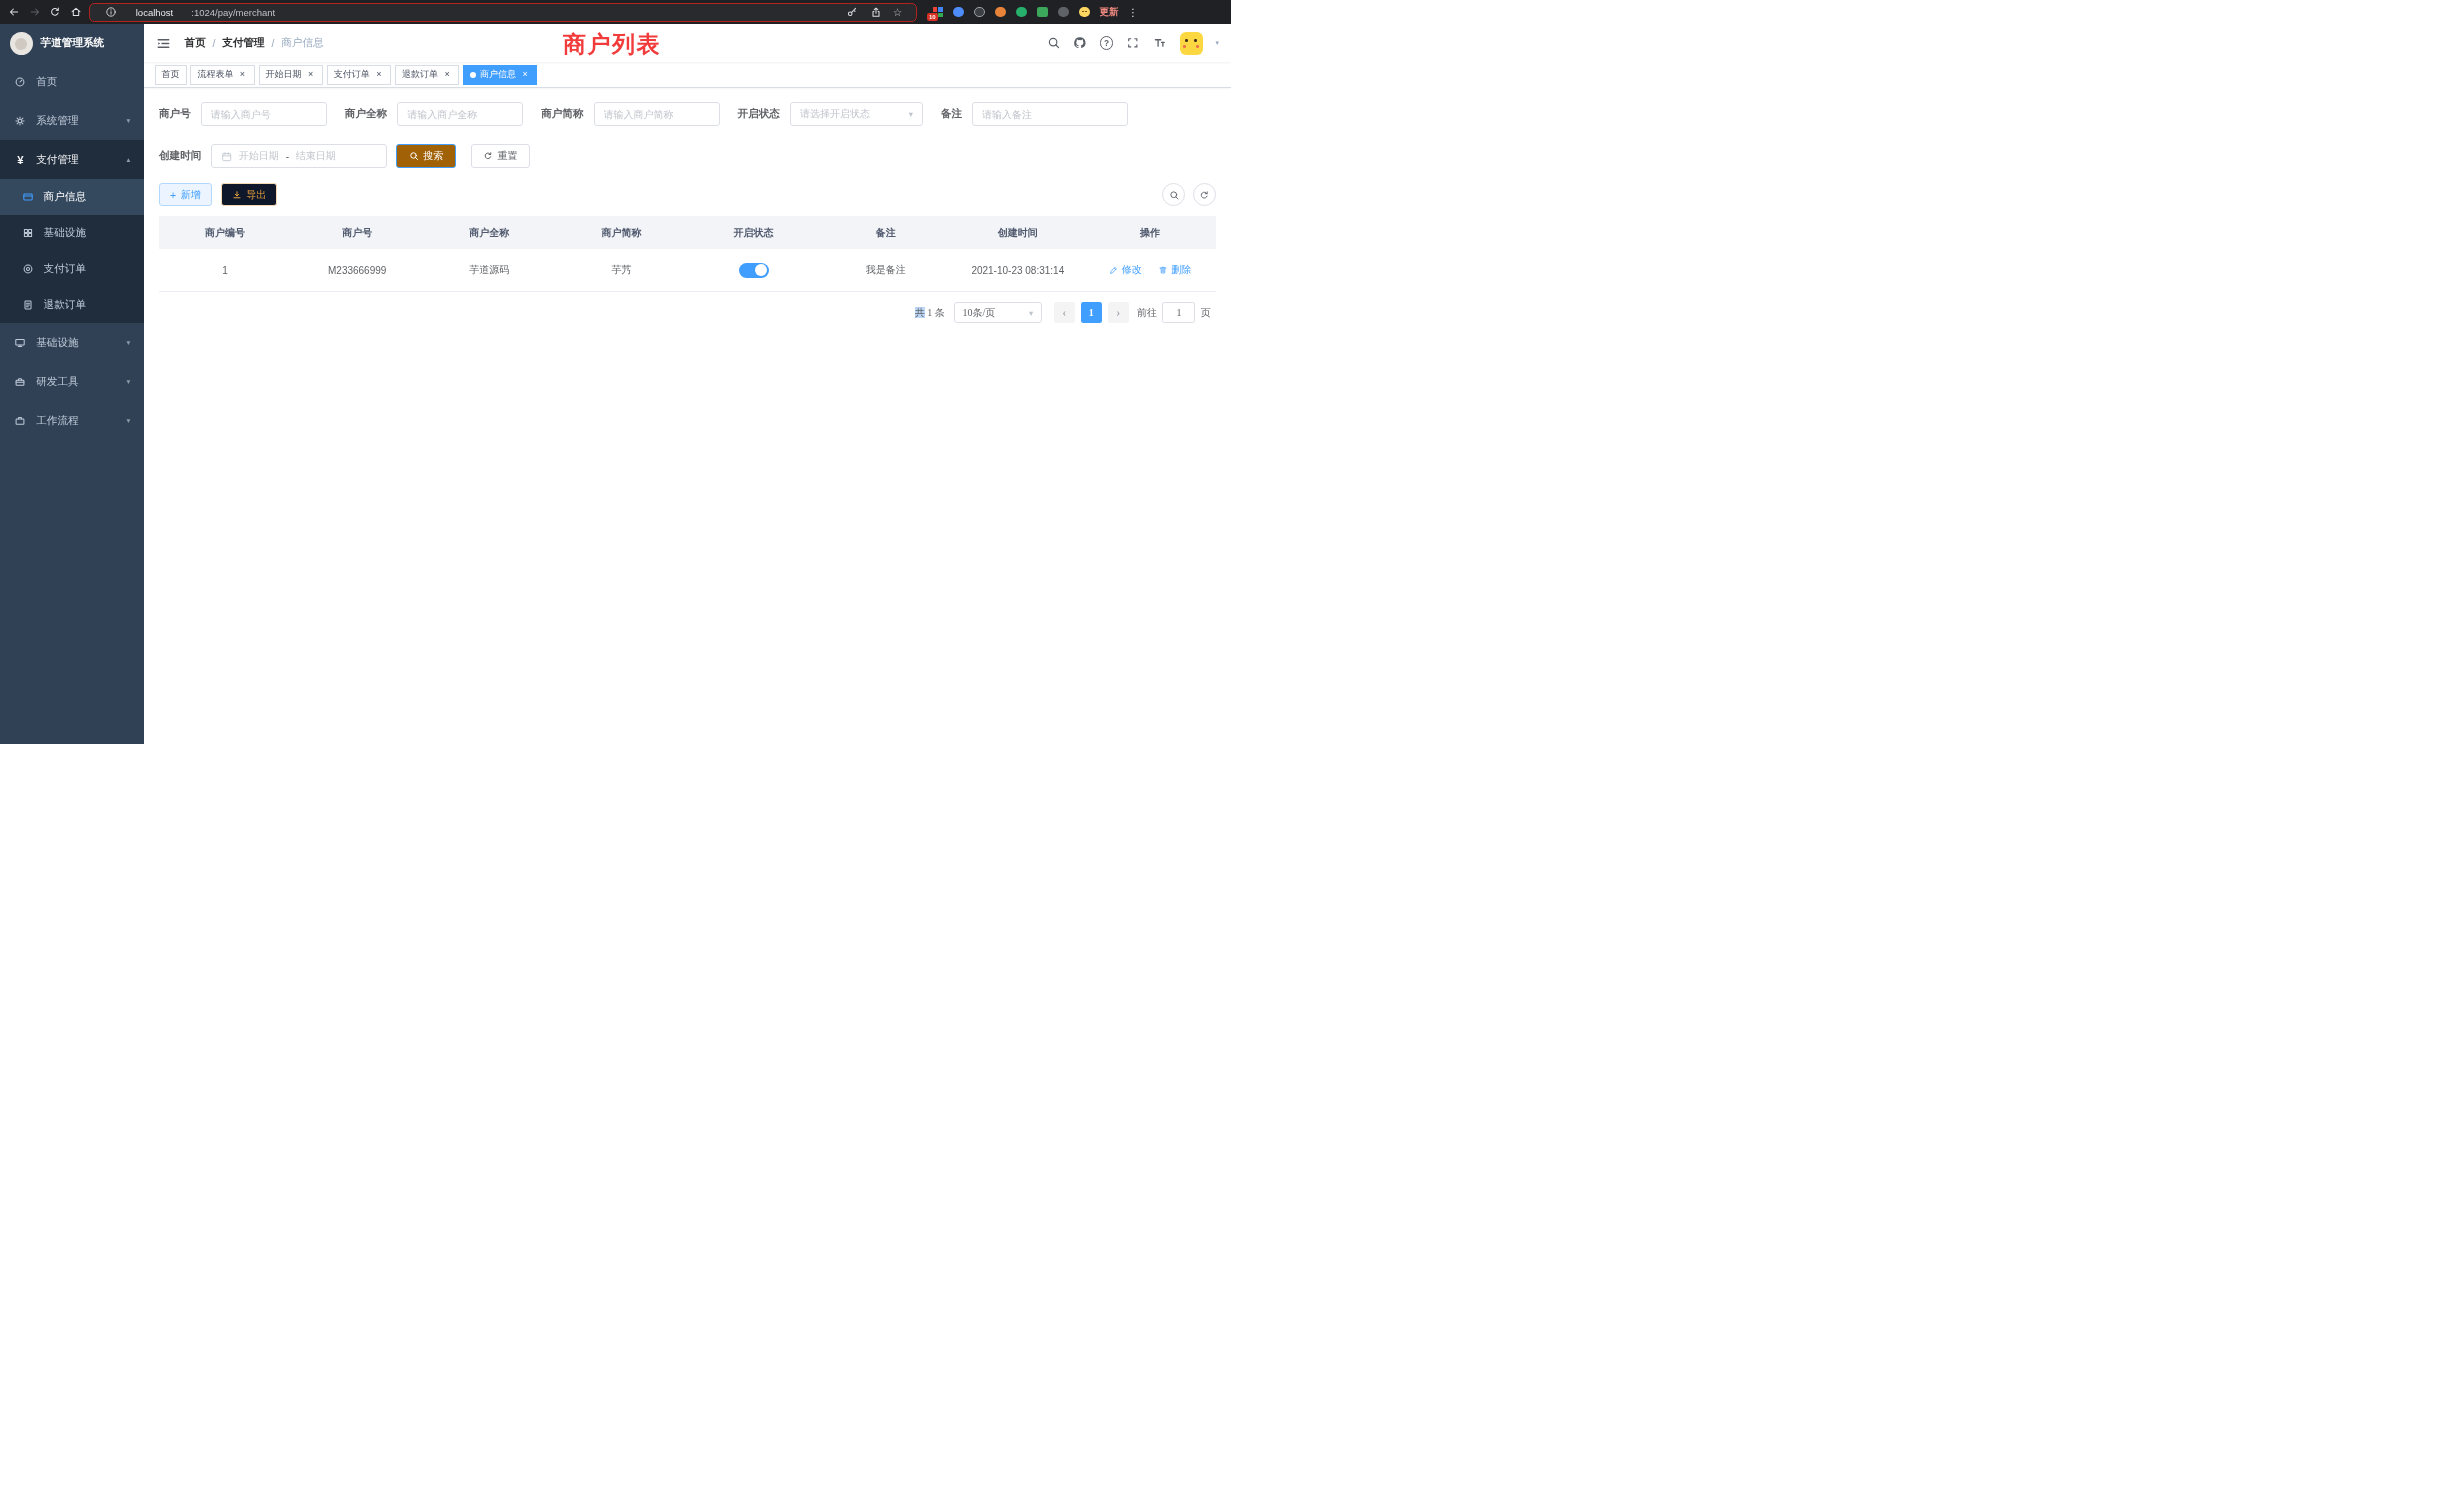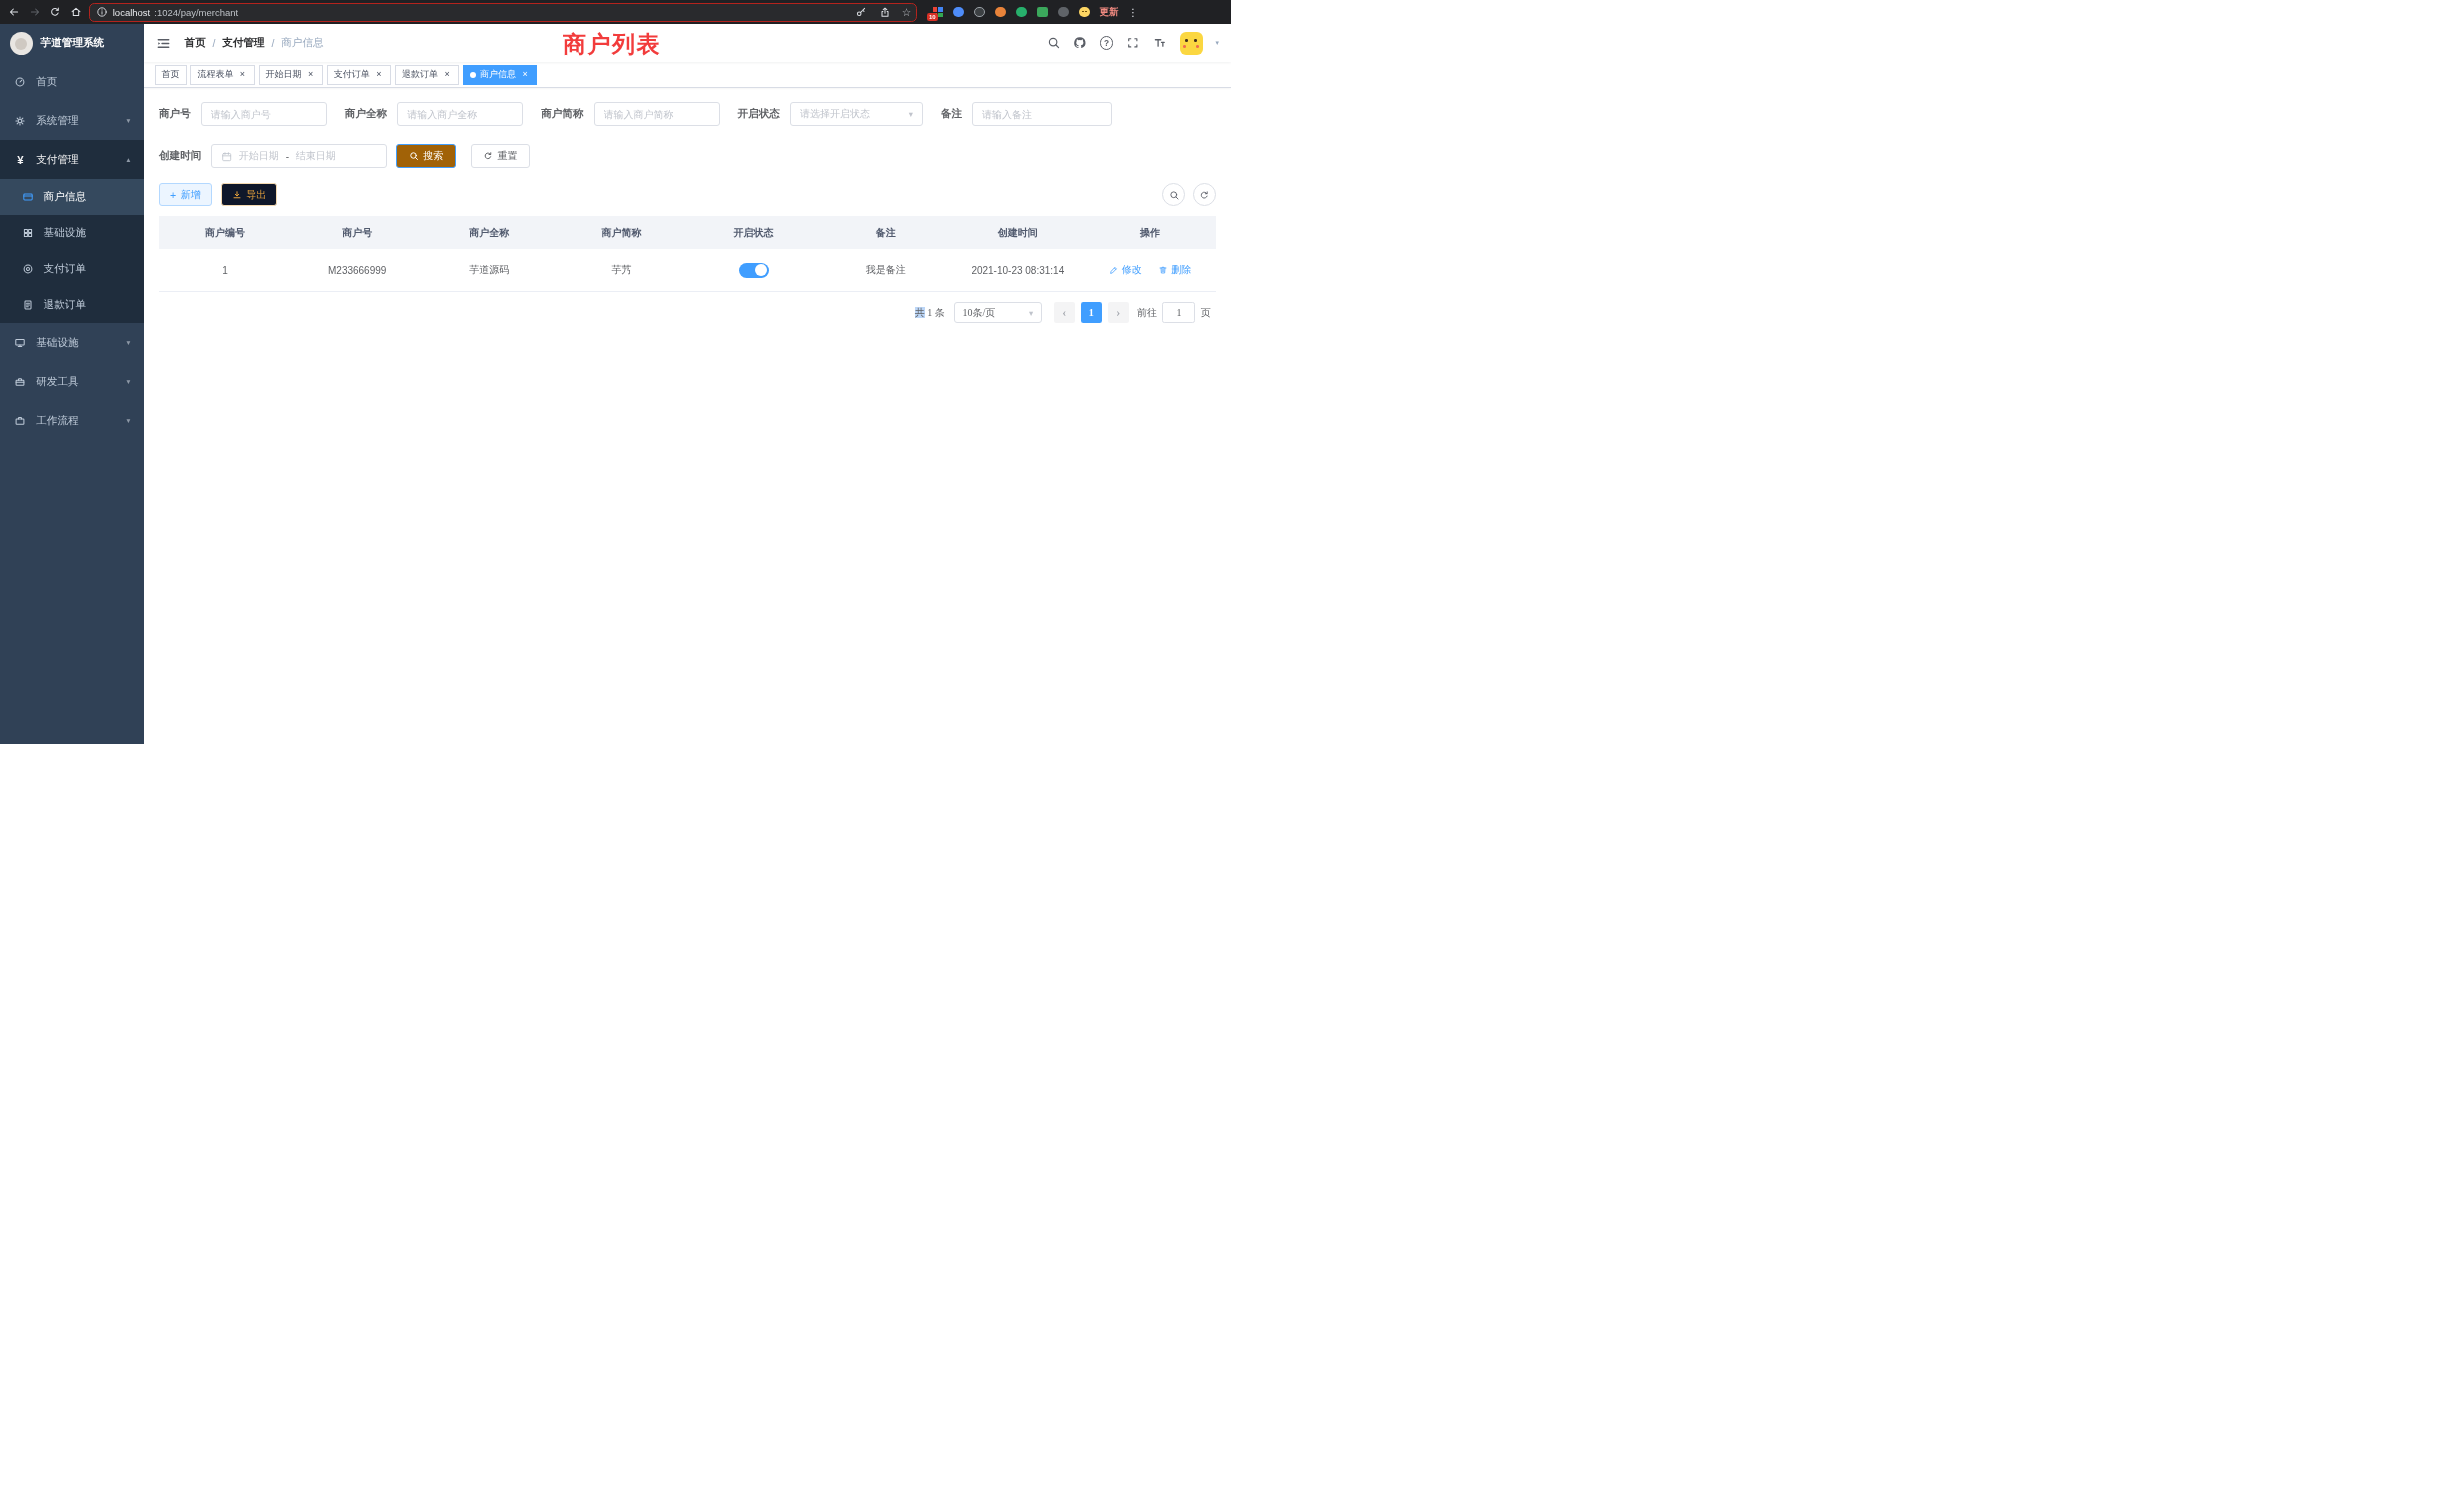--- a/index.html
+++ b/index.html
@@ -8,21 +8,21 @@
   .screen { width:100%; height:100%; display:flex; flex-direction:column; }
 
   
   .chrome { height:24px; background:#202124; display:flex; align-items:center; padding:0 7.6px; gap:6.8px; flex:0 0 auto; }
   .cicon { width:13.6px; height:13.6px; color:#dee1e6; display:inline-flex; align-items:center; justify-content:center; cursor:pointer; }
   .cicon svg { width:12px; height:12px; }
   .cicon.dim { color:#5f6368; }
   svg.s { fill:none; stroke:currentColor; stroke-width:1.7; stroke-linecap:round; stroke-linejoin:round; }
   svg.f { fill:currentColor; stroke:none; }
   .omnibox { flex:1; max-width:828px; height:19px; background:#292a2d; border:1.5px solid #b4231d; border-radius:5.3px;
-    display:flex; align-items:center; padding:0 5px; gap:4px; font-size:9.5px; color:#9aa0a6; cursor:text; }
+    display:flex; align-items:center; padding:0 14px; gap:18px; font-size:9.5px; color:#9aa0a6; cursor:text; }
   .omnibox .host { color:#e8eaed; }
   .omnibox .path { color:#bdc1c6; }
   .omni-right { margin-left:auto; display:flex; align-items:center; gap:10px; color:#bdc1c6; }
   .star-glyph { font-size:10.6px; line-height:1; }
   .chrome-right { display:flex; align-items:center; gap:9px; margin-left:7.6px; }
   .ext { width:12px; height:12px; position:relative; display:inline-flex; align-items:center; justify-content:center; cursor:pointer; }
   .badge { position:absolute; left:-4.5px; bottom:-3px; background:#d93025; color:#fff; font-size:6px; line-height:1;
     padding:1.1px 1.9px; border-radius:2.3px; font-weight:700; }
   .ext-quad { width:10px; height:10px; position:relative; }
   .ext-quad i { position:absolute; width:4.5px; height:4.5px; }
@@ -90,21 +90,21 @@
   .tab .dot { width:6px; height:6px; border-radius:50%; background:#fff; display:inline-block; }
 
   
   .content { flex:1; padding:14.4px 15px 0; overflow:hidden; }
   .filter-row { display:flex; align-items:center; margin-bottom:18px; }
   .filter-item { display:flex; align-items:center; margin-right:18px; }
   .flabel { font-size:10.6px; color:#606266; font-weight:700; margin-right:10px; white-space:nowrap; }
   .finput { height:24px; border:0.8px solid #dcdfe6; border-radius:3px; background:#fff; font-size:10px; color:#606266; padding:0 9px; }
   input.finput { outline:none; font-family:inherit; }
   input.finput::placeholder { color:#c0c4cc; }
-  .w166 { width:126px; } .w175 { width:133px; } .w185 { width:140px; }
+  .w166 { width:126px; } .w175 { width:133px; } .w185 { width:156px; }
   .select { display:flex; align-items:center; justify-content:space-between; cursor:pointer; gap:6px; }
   .select .ph { color:#c0c4cc; white-space:nowrap; }
   .caret { color:#c0c4cc; font-size:8.3px; }
   .daterange { width:176px; display:flex; align-items:center; gap:6.8px; padding:0 8.3px; cursor:text; }
   .daterange .ph { color:#c0c4cc; white-space:nowrap; }
   .dsep { color:#606266; }
   .dicon { display:inline-flex; color:#c0c4cc; }
   .dicon svg { width:11.4px; height:11.4px; }
   .btn { display:inline-flex; align-items:center; gap:4.5px; border-radius:3px; font-size:10px; height:24px; padding:0 11.4px;
     cursor:pointer; border:0.8px solid transparent; font-family:inherit; white-space:nowrap; }

